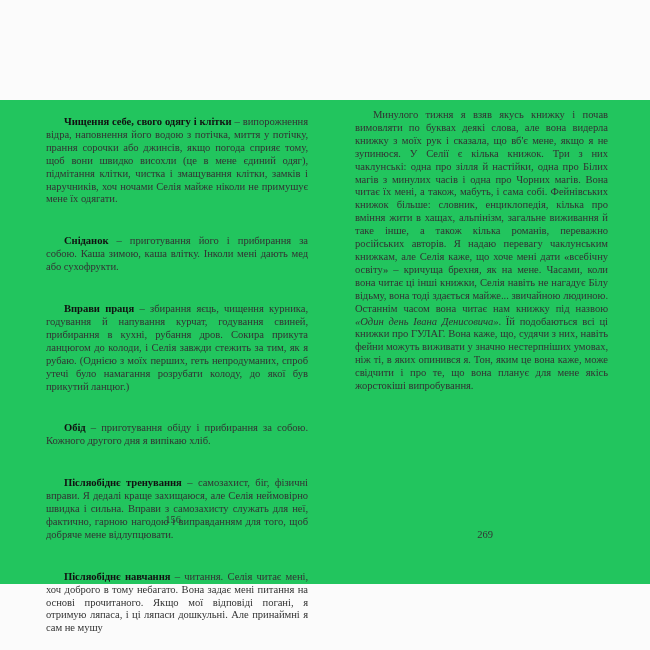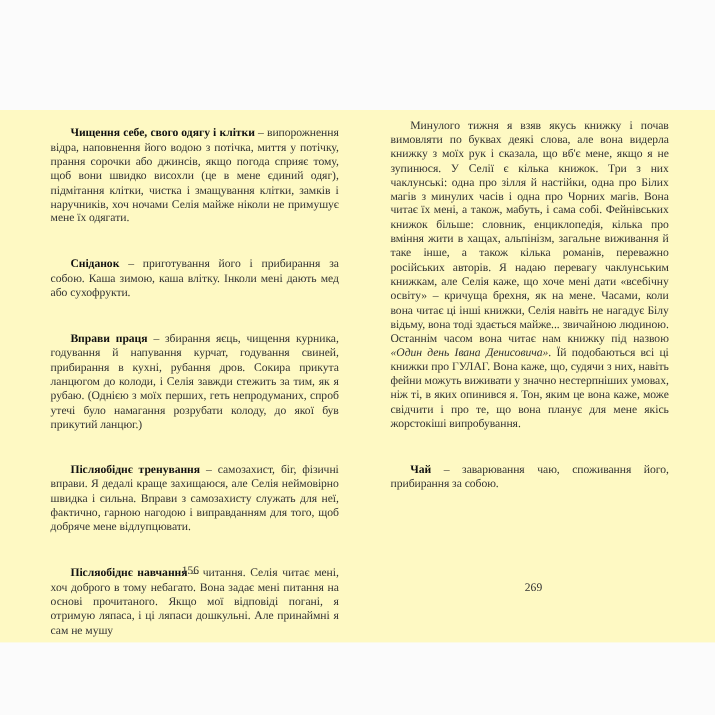--- a/index.html
+++ b/index.html
@@ -5,21 +5,21 @@
     html, body { margin: 0; padding: 0; }
     body {
       width: 650px; height: 650px; overflow: hidden;
       background: #fbfbfb;
       position: relative;
       font-family: "Liberation Serif", "DejaVu Serif", serif;
       color: #2a2a2a;
     }
     .spread {
       position: absolute; left: 0; top: 100px; width: 650px; height: 484px;
-      background: #fef9c3;
+      background: #22c55e;
     }
     .page { position: absolute; top: 0; height: 484px; }
     .page.left { left: 0; width: 325px; }
     .page.right { left: 325px; width: 325px; }
     .text {
       position: absolute;
       font-size: 10.6px;
       line-height: 12.9px;
       text-align: justify;
       color: #333;
@@ -45,32 +45,32 @@
 <div class="spread">
 
   <div class="page left">
     <div class="text">
       <p class="para"><b>Чищення себе, свого одягу і клітки</b><span> – </span><span>випорожнення відра, наповнення його водою з потічка, миття у потічку, прання сорочки або джинсів, якщо погода сприяє тому, щоб вони швидко висохли (це в мене єдиний одяг), підмітання клітки, чистка і змащування клітки, замків і наручників, хоч ночами Селія майже ніколи не примушує мене їх одягати.</span></p>
 
       <p class="para gap"><b>Сніданок</b><span> – </span><span>приготування його і прибирання за собою. Каша зимою, каша влітку. Інколи мені дають мед або сухофрукти.</span></p>
 
       <p class="para gap"><b>Вправи праця</b><span> – </span><span>збирання яєць, чищення курника, годування й напування курчат, годування свиней, прибирання в кухні, рубання дров. Сокира прикута ланцюгом до колоди, і Селія завжди стежить за тим, як я рубаю. (Однією з моїх перших, геть непродуманих, спроб утечі було намагання розрубати колоду, до якої був прикутий ланцюг.)</span></p>
 
+      <p class="para gap"><b>Обід</b><span> – </span><span>приготування обіду і прибирання за собою. Кожного другого дня я випікаю хліб.</span></p>
 
       <p class="para gap"><b>Післяобіднє тренування</b><span> – </span><span>самозахист, біг, фізичні вправи. Я дедалі краще захищаюся, але Селія неймовірно швидка і сильна. Вправи з самозахисту служать для неї, фактично, гарною нагодою і виправданням для того, щоб добряче мене відлупцювати.</span></p>
 
       <p class="para gap"><b>Післяобіднє навчання</b><span> – </span><span>читання. Селія читає мені, хоч доброго в тому небагато. Вона задає мені питання на основі прочитаного. Якщо мої відповіді погані, я отримую ляпаса, і ці ляпаси дошкульні. Але принаймні я сам не мушу</span></p>
     </div>
     <div class="pagenum">156</div>
   </div>
 
   <div class="page right">
     <div class="text">
 
       <p class="para"><span>Минулого тижня я взяв якусь книжку і почав вимовляти по буквах деякі слова, але вона видерла книжку з моїх рук і сказала, що вб'є мене, якщо я не зупинюся. У Селії є кілька книжок. Три з них чаклунські: одна про зілля й настійки, одна про Білих магів з минулих часів і одна про Чорних магів. Вона читає їх мені, а також, мабуть, і сама собі. Фейнівських книжок більше: словник, енциклопедія, кілька про вміння жити в хащах, альпінізм, загальне виживання й таке інше, а також кілька романів, переважно російських авторів. Я надаю перевагу чаклунським книжкам, але Селія каже, що хоче мені дати «всебічну освіту» – кричуща брехня, як на мене. Часами, коли вона читає ці інші книжки, Селія навіть не нагадує Білу відьму, вона тоді здається майже... звичайною людиною. Останнім часом вона читає нам книжку під назвою </span><i>«Один день Івана Денисовича»</i><span>. Їй подобаються всі ці книжки про ГУЛАГ. Вона каже, що, судячи з них, навіть фейни можуть виживати у значно нестерпніших умовах, ніж ті, в яких опинився я. Тон, яким це вона каже, може свідчити і про те, що вона планує для мене якісь жорстокіші випробування.</span></p>
 
-      <p class="para gap"><b>Чай</b><span> – </span><span>заварювання чаю, споживання його, прибирання за собою.</span></p>
 
     </div>
     <div class="pagenum">269</div>
   </div>
 
 </div>
 
 </body></html>

